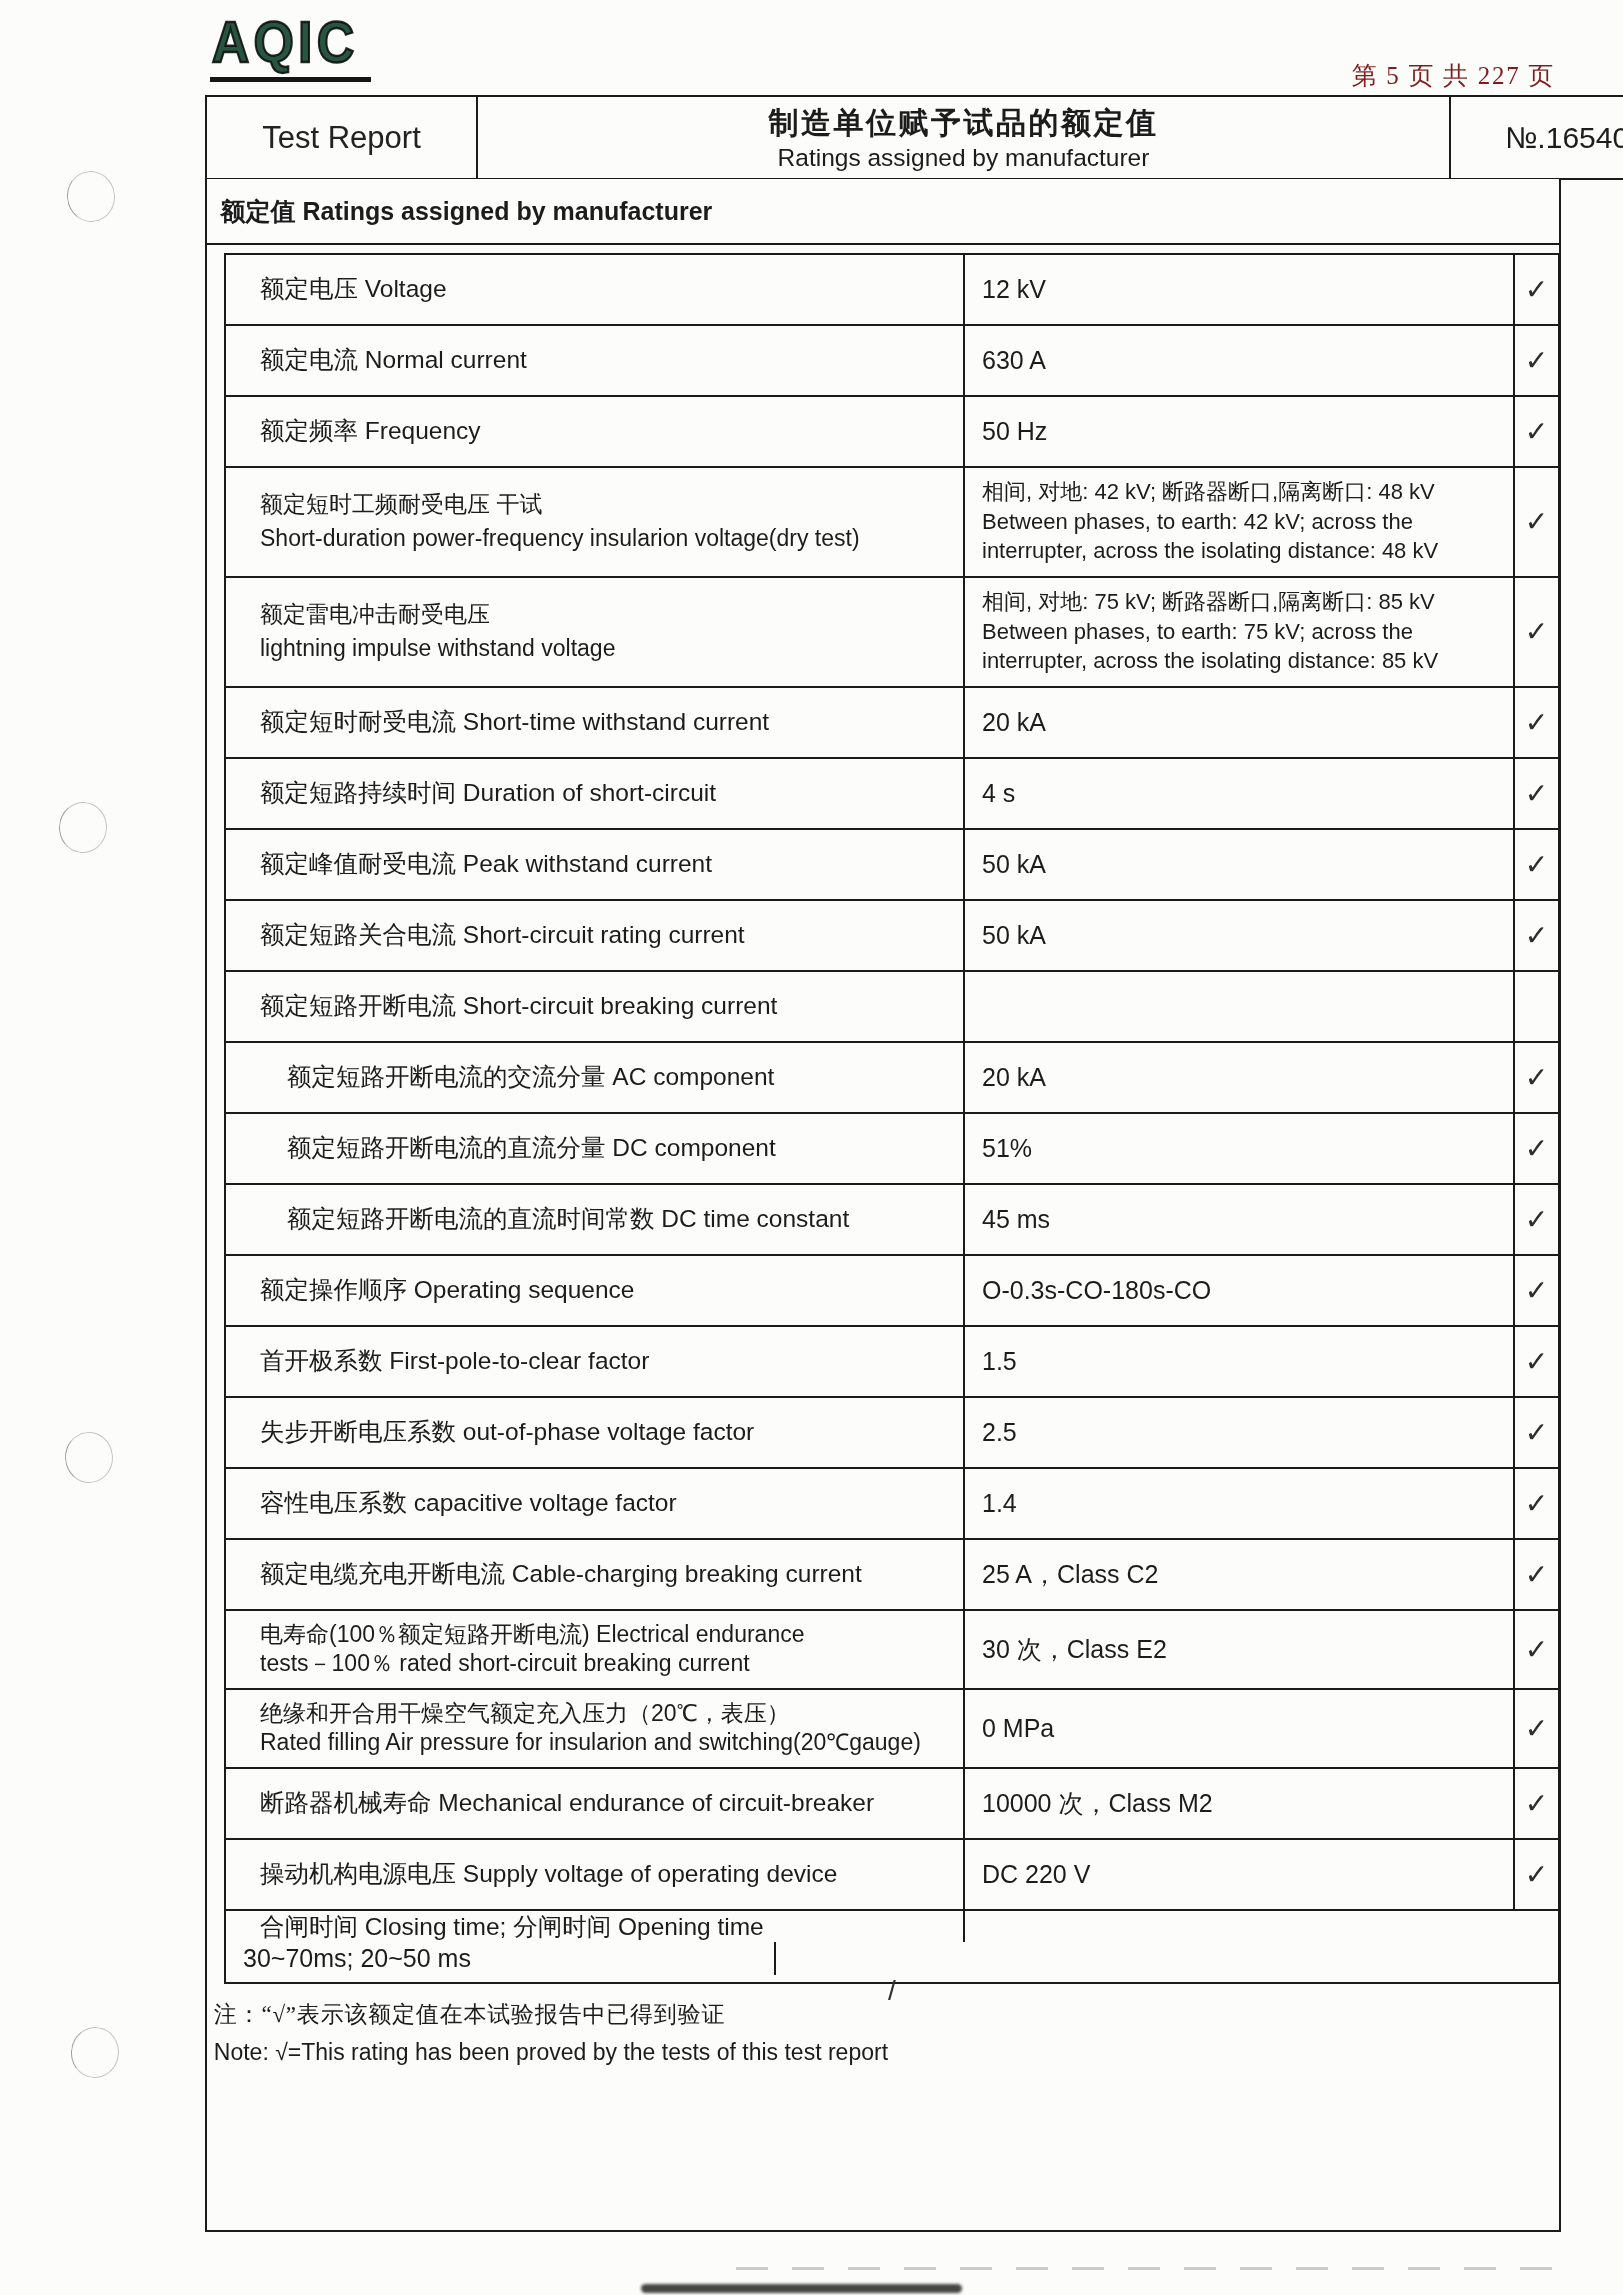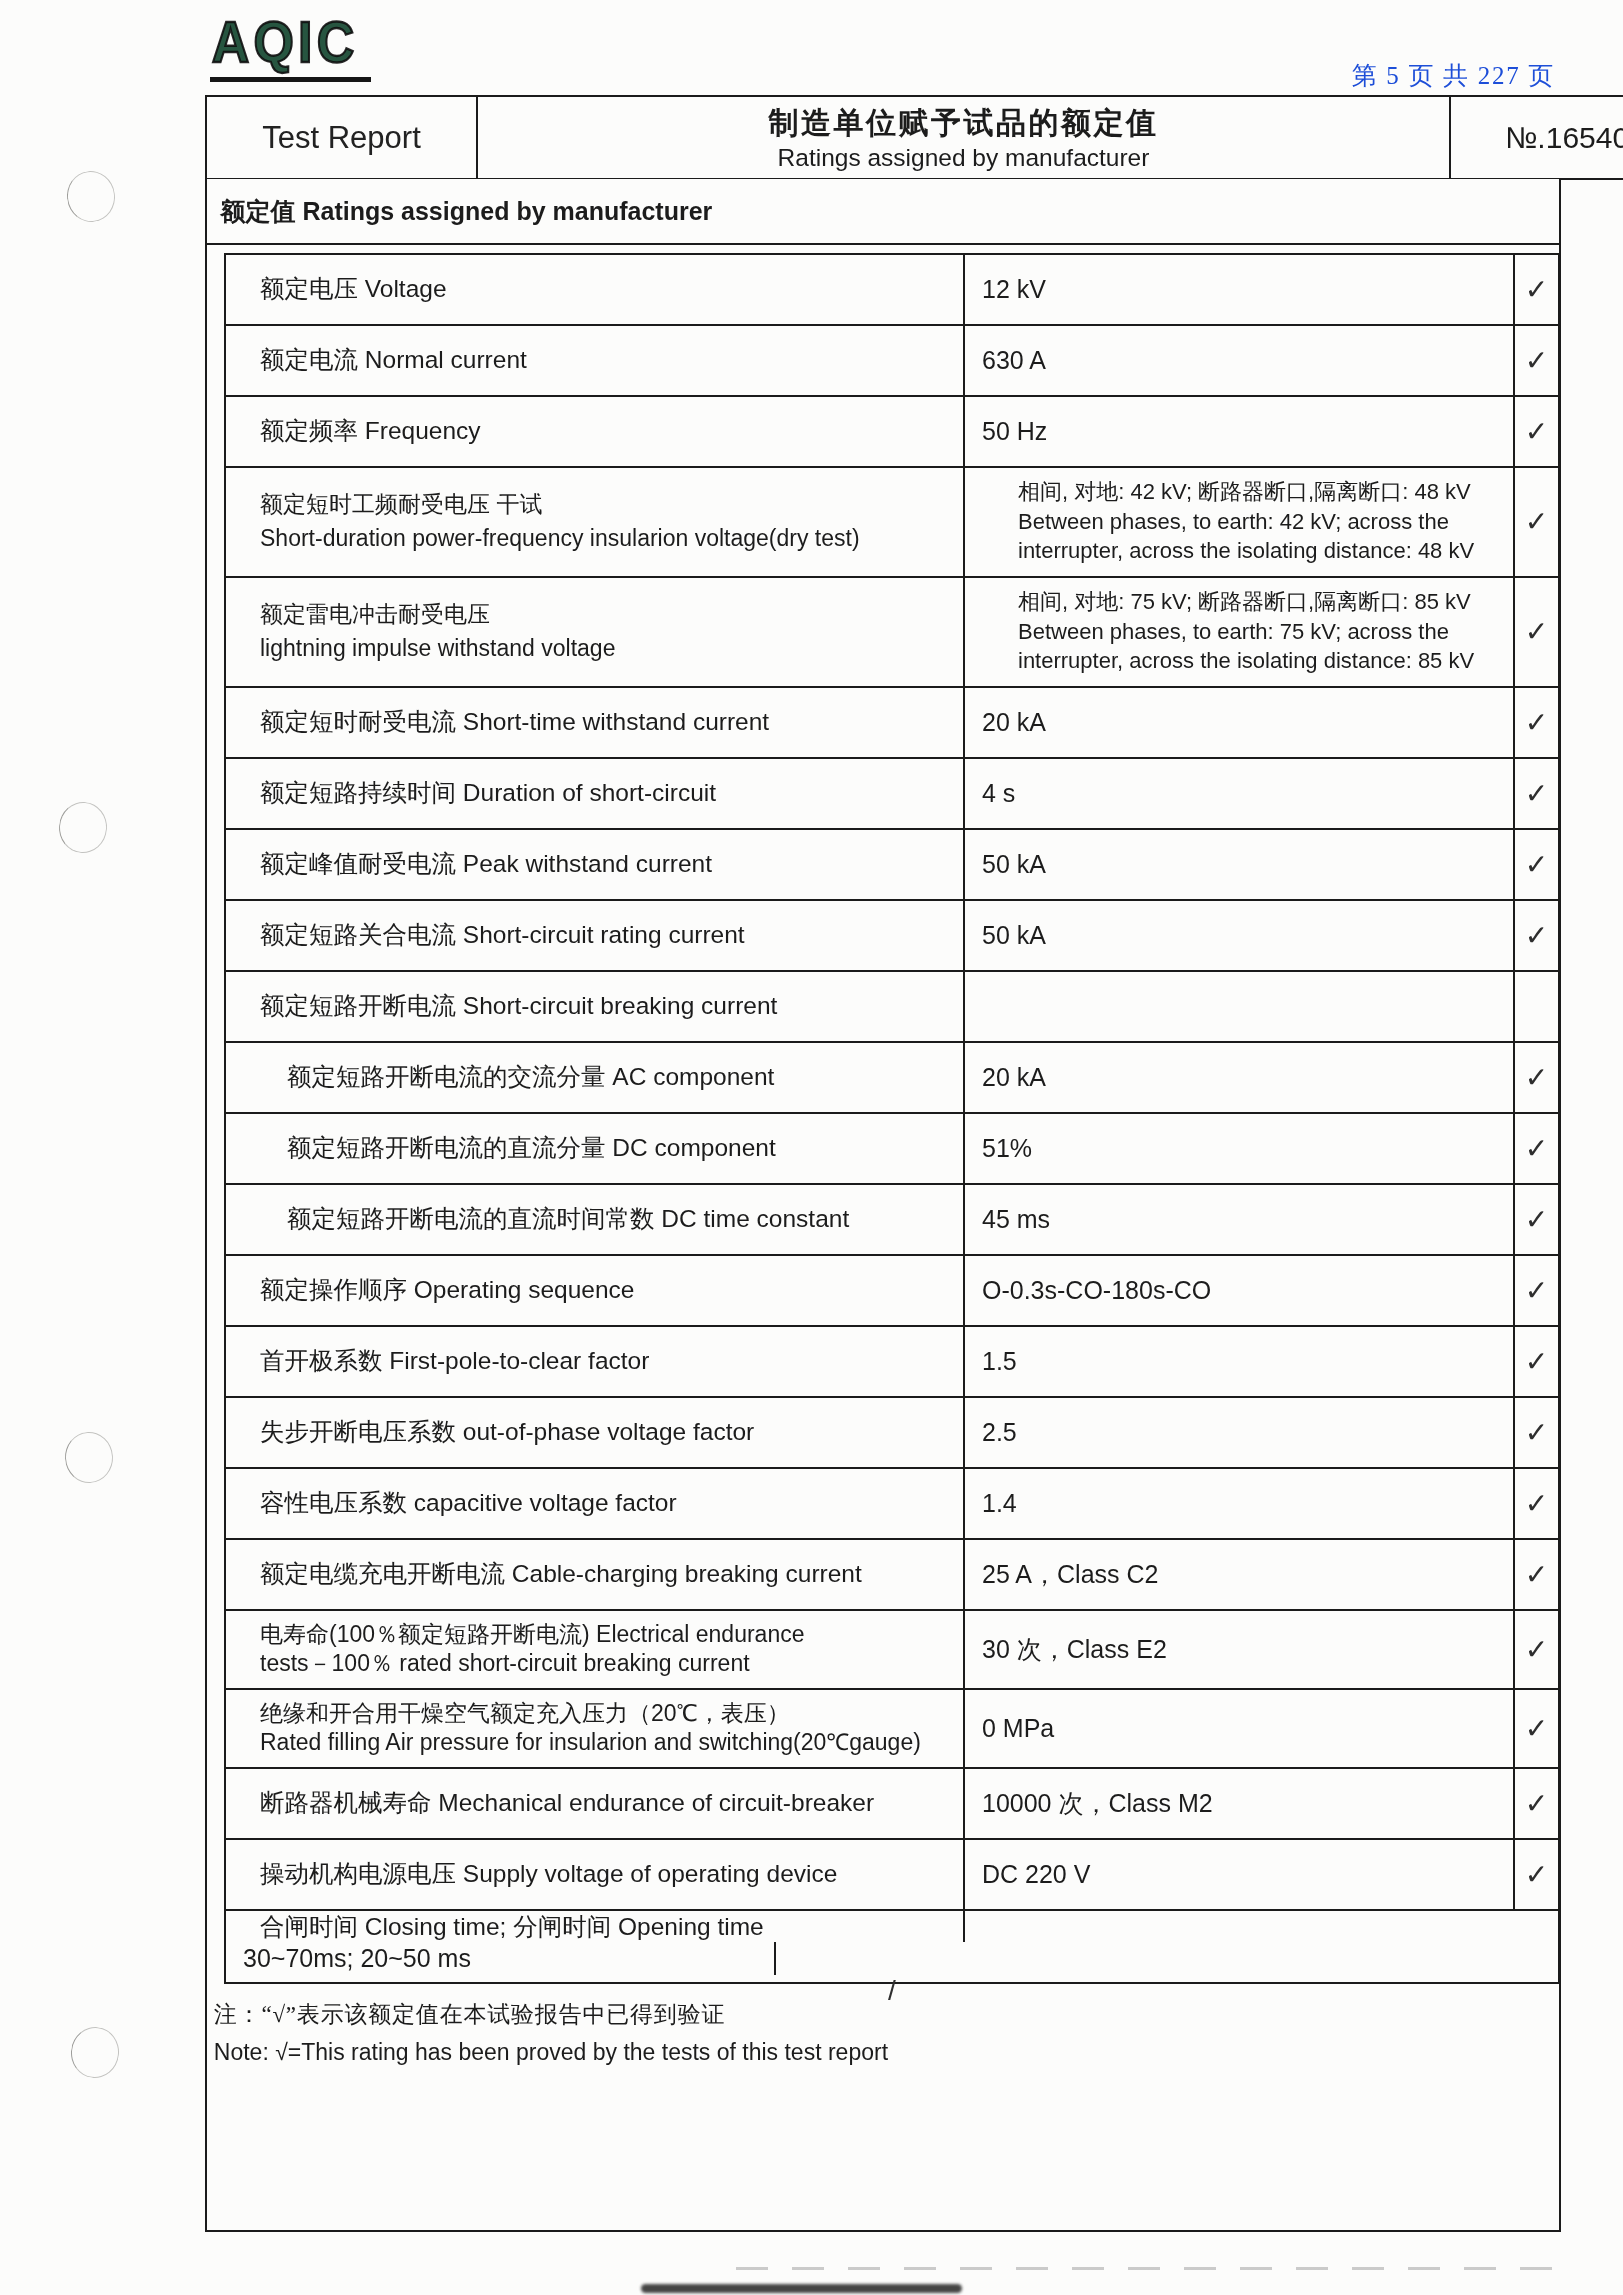--- a/index.html
+++ b/index.html
@@ -14,21 +14,21 @@
   }
   .logo span{
     display:inline-block;font-weight:900;font-size:52px;letter-spacing:4.2px;
     color:#275540;-webkit-text-stroke:2.1px rgba(15,15,15,.9);
     transform:scaleY(1.12);transform-origin:bottom left;
     font-family:"Liberation Sans",sans-serif;
   }
   
   .page-num{
     position:absolute;left:1268px;top:59px;width:287px;text-align:right;
-    font-size:25px;letter-spacing:1.7px;color:#1d4ed8;
+    font-size:25px;letter-spacing:1.7px;color:#7f1d1d;
     font-family:"Liberation Serif",serif;
   }
   
   .header-table{
     position:absolute;left:205px;top:95px;width:1497px;height:85px;
     display:flex;border:2.5px solid #1b1b1b;box-sizing:border-box;background:#fcfcfb;
   }
   .ht-cell{
     display:flex;flex-direction:column;align-items:center;justify-content:center;
     box-sizing:border-box;
@@ -63,21 +63,21 @@
   }
   .cell-label.indent{padding-left:61px;}
   .cell-label div{font-size:24.5px;line-height:1.3;}
   .h2 .cell-label div{font-size:23px;line-height:1.28;}
   .h3 .cell-label div{font-size:23px;line-height:1.45;}
   .cell-value{
     width:550px;border-right:2.1px solid #1b1b1b;box-sizing:border-box;
     display:flex;flex-direction:column;justify-content:center;padding-left:17px;
   }
   .cell-value div{font-size:25px;line-height:1.3;}
-  .h3 .cell-value div{font-size:22px;line-height:1.35;margin-left:36px;}
+  .h3 .cell-value div{font-size:22px;line-height:1.35;}
   .cell-check{
     flex:1;display:flex;align-items:center;justify-content:center;
     font-size:28px;color:#2e2e2e;
   }
   
   .note{padding:13.5px 0 0 6.8px;font-size:23px;line-height:1.6;}
   .note .zh{font-family:"Liberation Serif",serif;letter-spacing:0.8px;}
   
   .hole{
     position:absolute;width:46px;height:49px;border-radius:50%;

